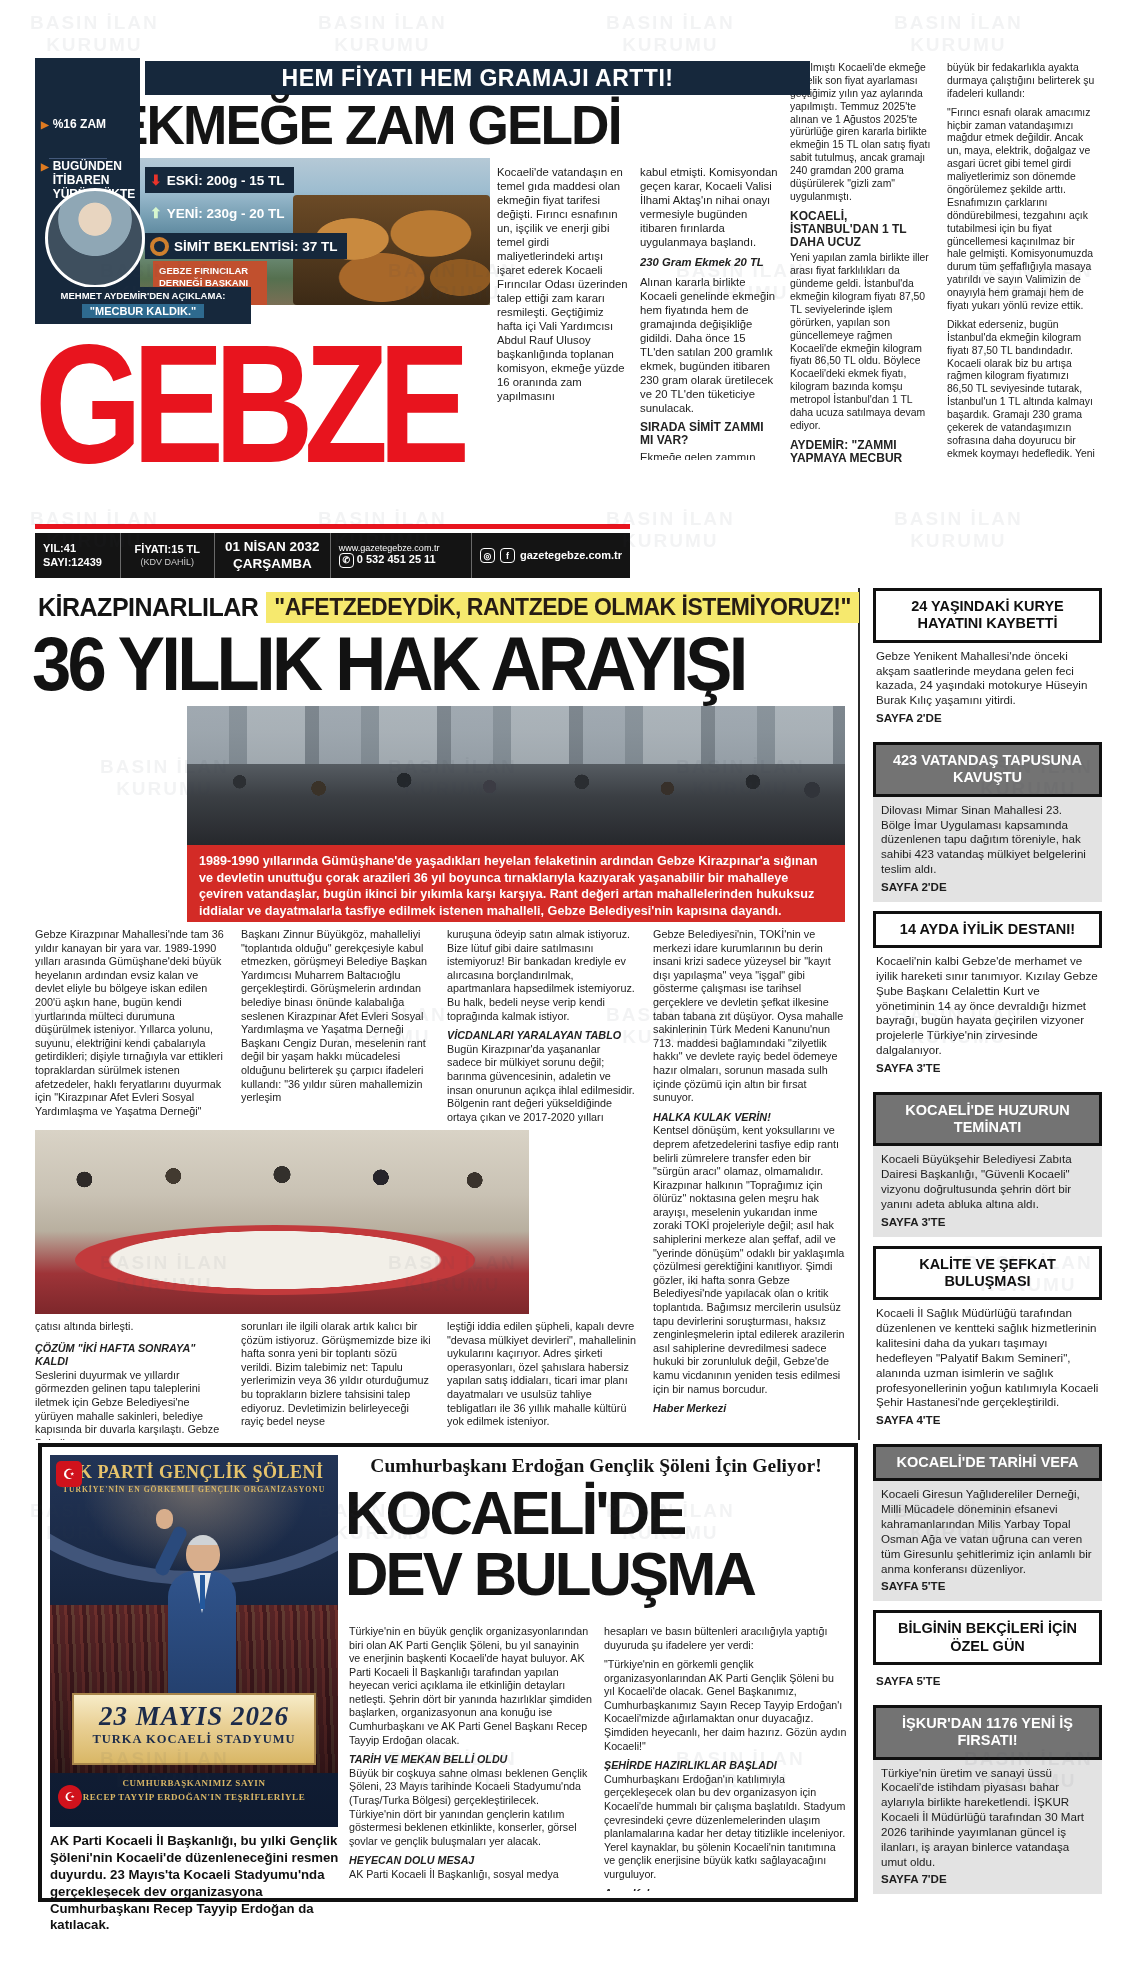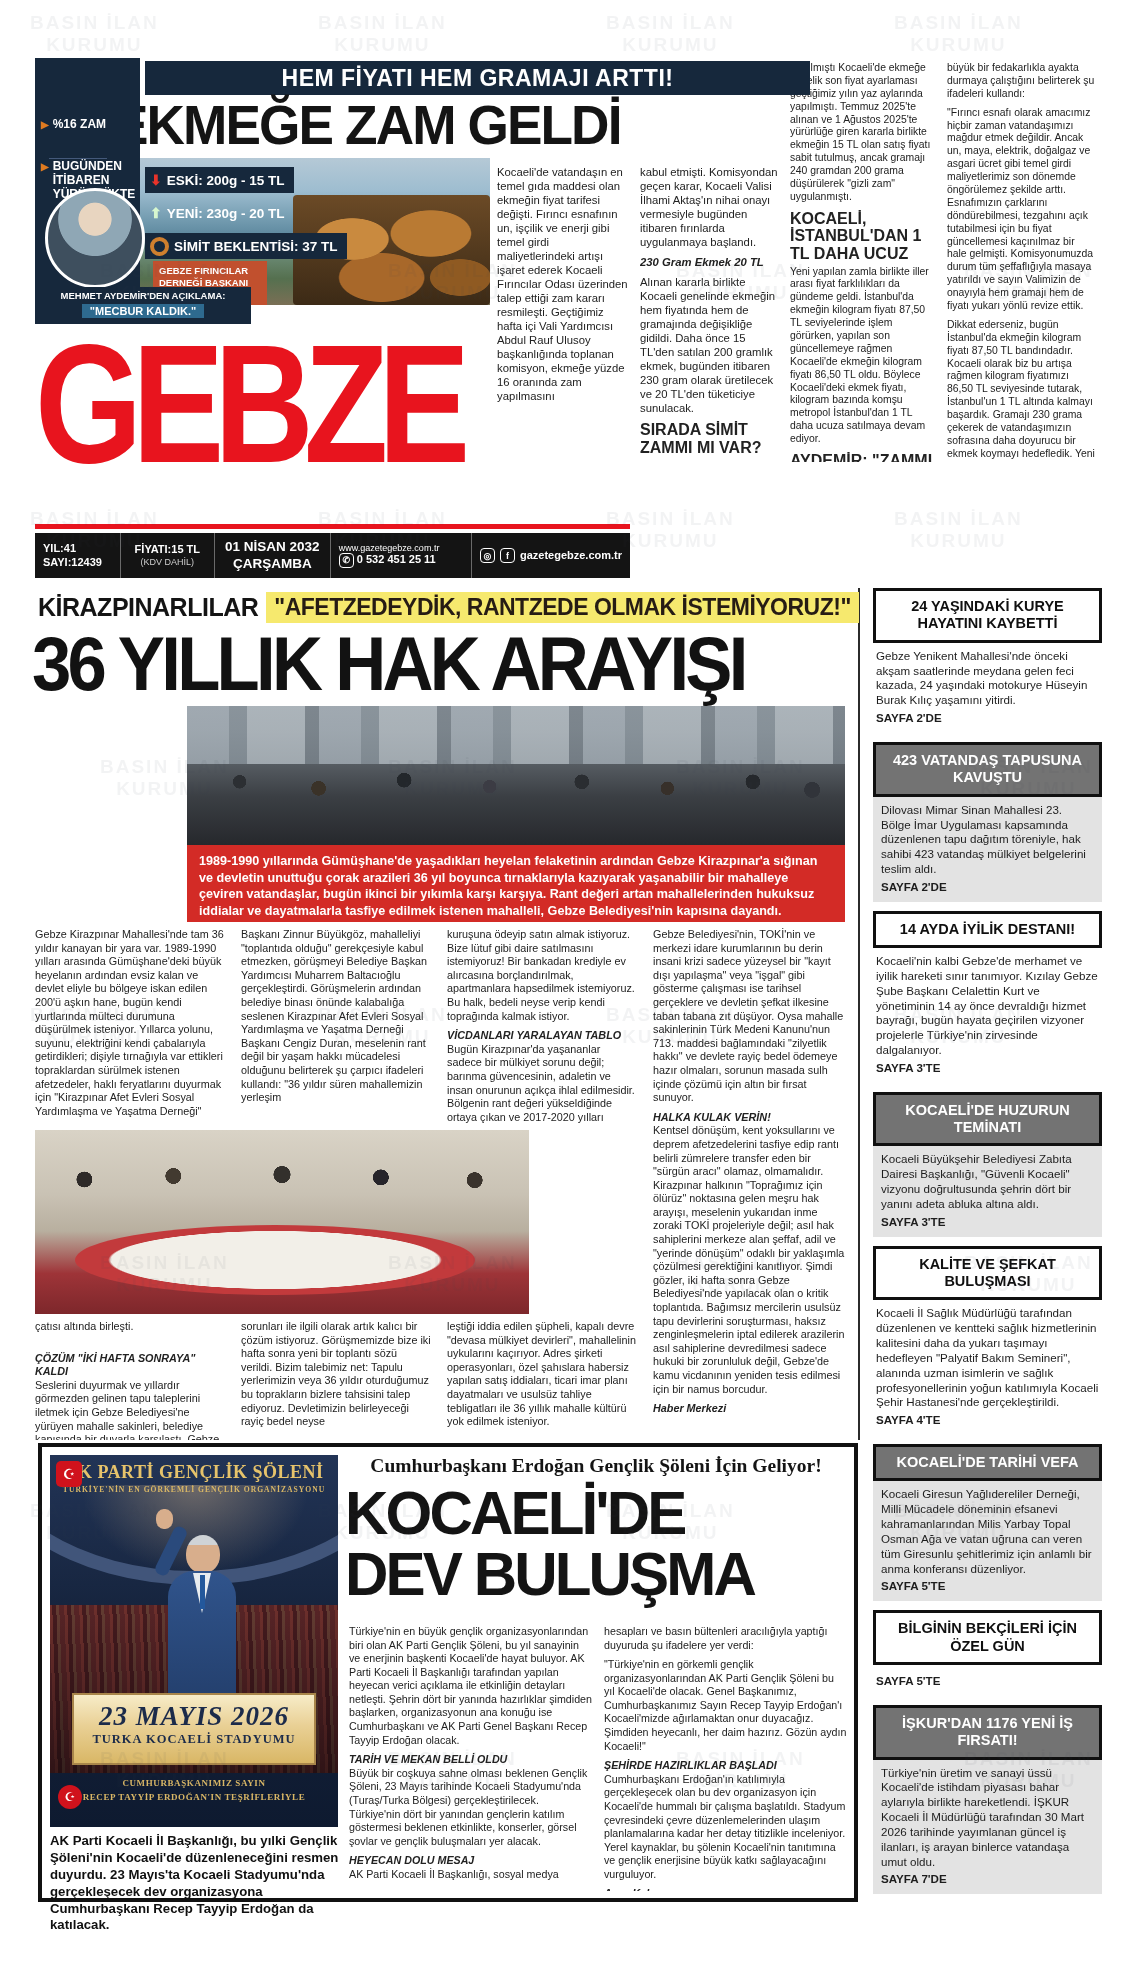--- a/index.html
+++ b/index.html
@@ -37,21 +37,21 @@
   .simit-ic{width:11px;height:11px;border-radius:50%;border:4px solid #cf7f2e;display:inline-block;background:#16283c;}
   .portrait{left:10px;top:133px;width:94px;height:94px;border-radius:50%;border:3px solid #fff;z-index:7;
       background:radial-gradient(circle at 50% 30%,#e8d5c0 0 20%,#8fa7b5 21% 45%,#3e4f5e 46% 100%);}
   .p-caption{left:0;top:232px;width:206px;z-index:8;background:#16283c;padding:3px 5px 5px;text-align:center;}
   .p-caption .l1{color:#fff;font-size:9.5px;font-weight:800;}
   .p-caption .l2{display:inline-block;background:#2e6a8f;color:#fff;font-weight:800;font-size:11px;padding:1px 8px;margin-top:2px;}
   .photo-label{left:118px;top:206px;width:102px;z-index:7;background:#c1502e;color:#fff;font-weight:800;
       font-size:9.5px;line-height:1.25;padding:4px 6px;text-align:left;}
   .tcol{overflow:hidden;font-size:10.6px;line-height:1.24;color:#222;text-align:left;}
   .tcol p{margin:0 0 6px;}
-  .tcol .bh{font-weight:900;font-size:16px;line-height:1.1;margin:4px 0 3px;}
+  .tcol .bh{font-weight:900;font-size:12px;line-height:1.1;margin:4px 0 3px;}
   .tcol .bl{font-weight:800;font-style:italic;}
   .c1{left:462px;top:110px;width:131px;height:295px;font-size:11.3px;}
   .c2{left:605px;top:110px;width:140px;height:295px;font-size:11.3px;}
   .c3{left:755px;top:7px;width:147px;height:400px;font-size:10.4px;}
   .c4{left:912px;top:7px;width:150px;height:400px;font-size:10.4px;}
   
   .mh{left:35px;top:322px;width:455px;z-index:9;}
   .mh-bar{display:flex;align-items:center;height:30px;}
   .mh-rulel{width:34px;height:4px;background:#141414;}
   .mh-gazete{flex:1;height:30px;background:#e8141e;color:#fff;display:flex;align-items:center;justify-content:center;
@@ -408,21 +408,21 @@
     <div class="kcol" style="left:412px;top:0;width:190px;height:198px;">
       <p>kuruşuna ödeyip satın almak istiyoruz. Bize lütuf gibi daire satılmasını istemiyoruz! Bir bankadan krediyle ev alırcasına borçlandırılmak, apartmanlara hapsedilmek istemiyoruz. Bu halk, bedeli neyse verip kendi toprağında kalmak istiyor.</p>
       <div style="font-weight:800;font-style:italic;">VİCDANLARI YARALAYAN TABLO</div>
       <p>Bugün Kirazpınar'da yaşananlar sadece bir mülkiyet sorunu değil; barınma güvencesinin, adaletin ve insan onurunun açıkça ihlal edilmesidir. Bölgenin rant değeri yükseldiğinde ortaya çıkan ve 2017-2020 yılları arasında gerçek-</p>
     </div>
     <div class="photo2">
       <div class="ppl"></div>
       <div class="table"></div>
     </div>
     <div class="kcol" style="left:0;top:392px;width:190px;height:120px;">
-      <p style="margin-bottom:18px;">çatısı altında birleşti.</p>
+      <p style="margin-bottom:8px;">çatısı altında birleşti.</p>
       <div style="font-weight:800;font-style:italic;">ÇÖZÜM "İKİ HAFTA SONRAYA" KALDI</div>
       <p>Seslerini duyurmak ve yıllardır görmezden gelinen tapu taleplerini iletmek için Gebze Belediyesi'ne yürüyen mahalle sakinleri, belediye kapısında bir duvarla karşılaştı. Gebze Belediye</p>
     </div>
     <div class="kcol" style="left:206px;top:392px;width:190px;height:120px;">
       <p>sorunları ile ilgili olarak artık kalıcı bir çözüm istiyoruz. Görüşmemizde bize iki hafta sonra yeni bir toplantı sözü verildi. Bizim talebimiz net: Tapulu yerlerimizin veya 36 yıldır oturduğumuz bu toprakların bizlere tahsisini talep ediyoruz. Devletimizin belirleyeceği rayiç bedel neyse</p>
     </div>
     <div class="kcol" style="left:412px;top:392px;width:190px;height:120px;">
       <p>leştiği iddia edilen şüpheli, kapalı devre "devasa mülkiyet devirleri", mahallelinin uykularını kaçırıyor. Adres şirketi operasyonları, özel şahıslara habersiz yapılan satış iddiaları, ticari imar planı dayatmaları ve usulsüz tahliye tebligatları ile 36 yıllık mahalle kültürü yok edilmek isteniyor.</p>
     </div>
     <div class="kcol" style="left:618px;top:0;width:194px;height:512px;">

